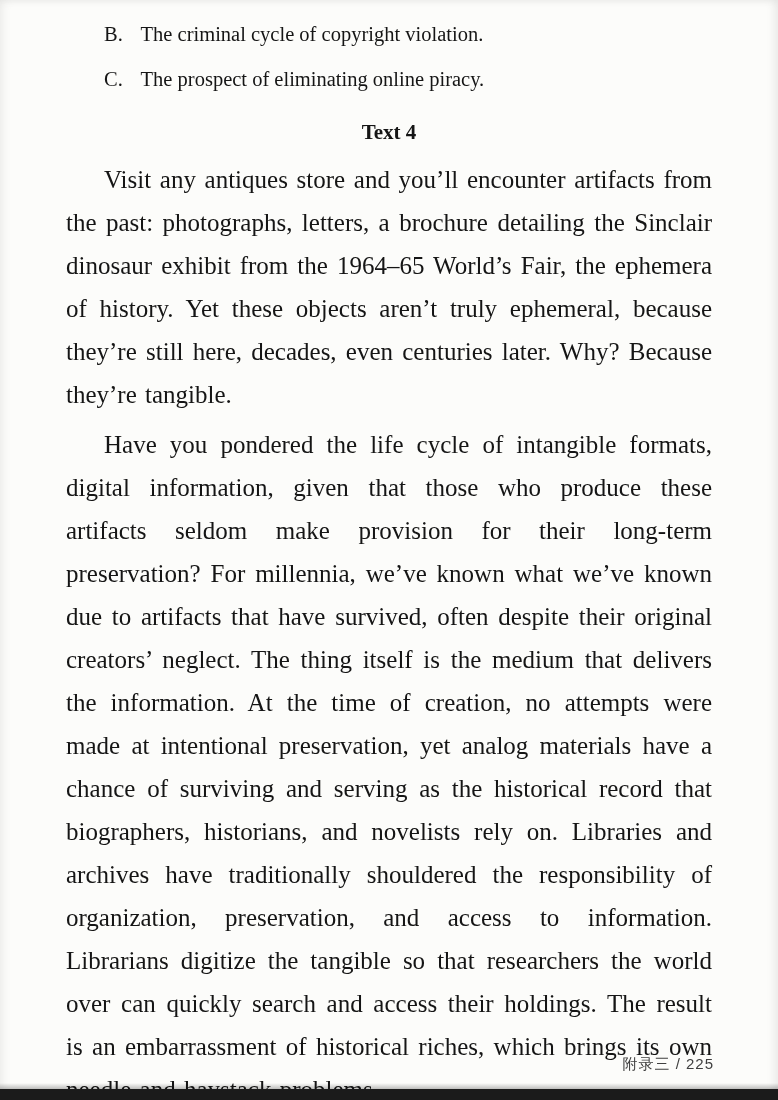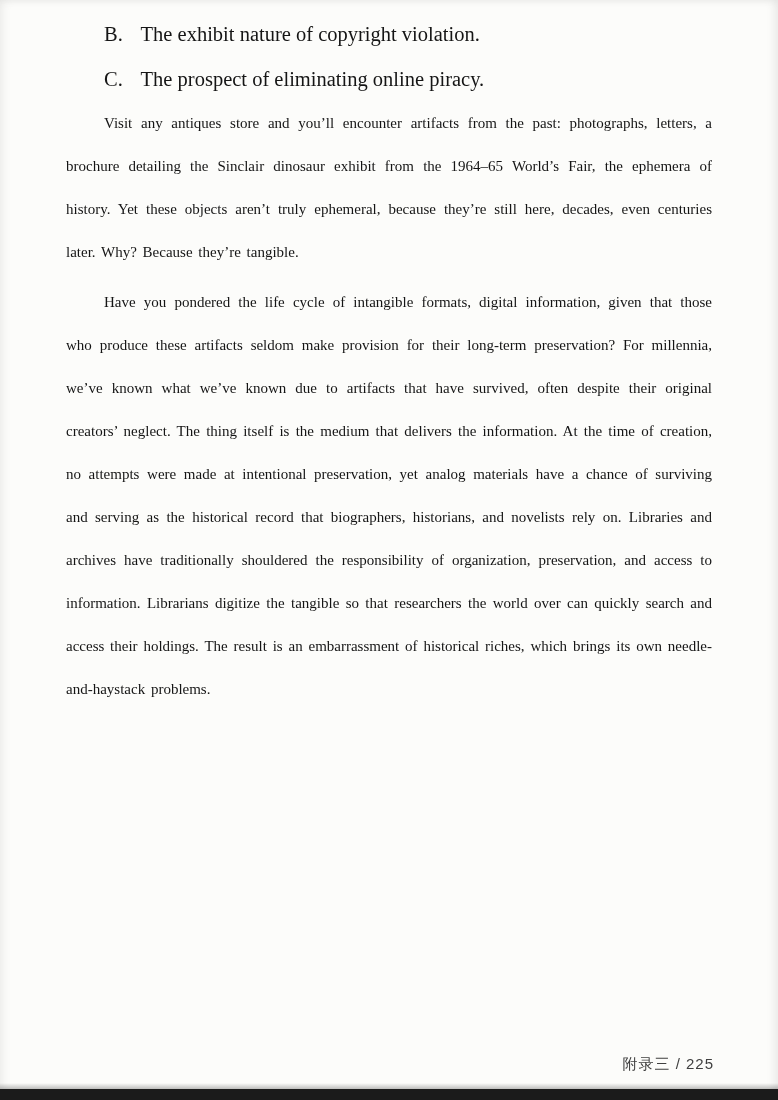--- a/index.html
+++ b/index.html
@@ -36,21 +36,21 @@
   }
   .heading {
     margin: 10px 0 6px 0;
     text-align: center;
     font-size: 21px;
     font-weight: bold;
     line-height: 40px;
   }
   .para {
     margin: 0 0 7px 0;
-    font-size: 15px;
+    font-size: 25px;
     line-height: 43px;
     text-align: justify;
     text-indent: 38px;
     word-spacing: 2px;
   }
   .footer {
     position: absolute;
     right: 64px;
     bottom: 26px;
     font-size: 15px;
@@ -77,28 +77,29 @@
 </style>
 </head>
 <body>
 
 <div class="page">
   <div class="content">
 
     <div class="options">
       <div class="option">
         <span class="letter">B.</span>
-        <span class="text">The exhibit nature of copyright violation.</span>
+        <span class="text">The criminal cycle of copyright violation.</span>
       </div>
       <div class="option">
         <span class="letter">C.</span>
         <span class="text">The prospect of eliminating online piracy.</span>
       </div>
     </div>
 
+    <div class="heading">Text 4</div>
 
     <p class="para">Visit any antiques store and you’ll encounter artifacts from the past: photographs, letters, a brochure detailing the Sinclair dinosaur exhibit from the 1964–65 World’s Fair, the ephemera of history. Yet these objects aren’t truly ephemeral, because they’re still here, decades, even centuries later. Why? Because they’re tangible.</p>
     <p class="para">Have you pondered the life cycle of intangible formats, digital information, given that those who produce these artifacts seldom make provision for their long-term preservation? For millennia, we’ve known what we’ve known due to artifacts that have survived, often despite their original creators’ neglect. The thing itself is the medium that delivers the information. At the time of creation, no attempts were made at intentional preservation, yet analog materials have a chance of surviving and serving as the historical record that biographers, historians, and novelists rely on. Libraries and archives have traditionally shouldered the responsibility of organization, preservation, and access to information. Librarians digitize the tangible so that researchers the world over can quickly search and access their holdings. The result is an embarrassment of historical riches, which brings its own needle-and-haystack problems.</p>
 
   </div>
 
   <div class="footer">附录三 / 225</div>
 
   <div class="scan-bottom-fade"></div>
   <div class="scan-bottom-bar"></div>

